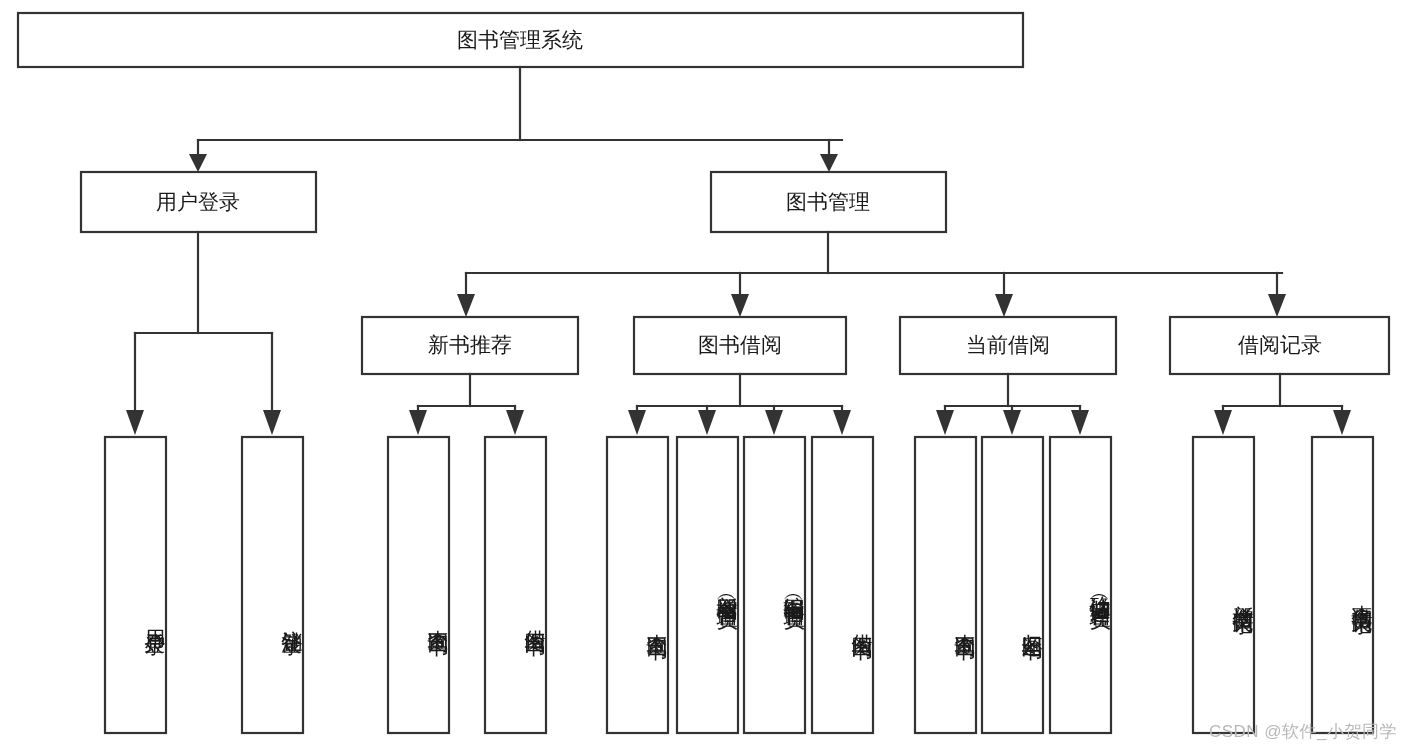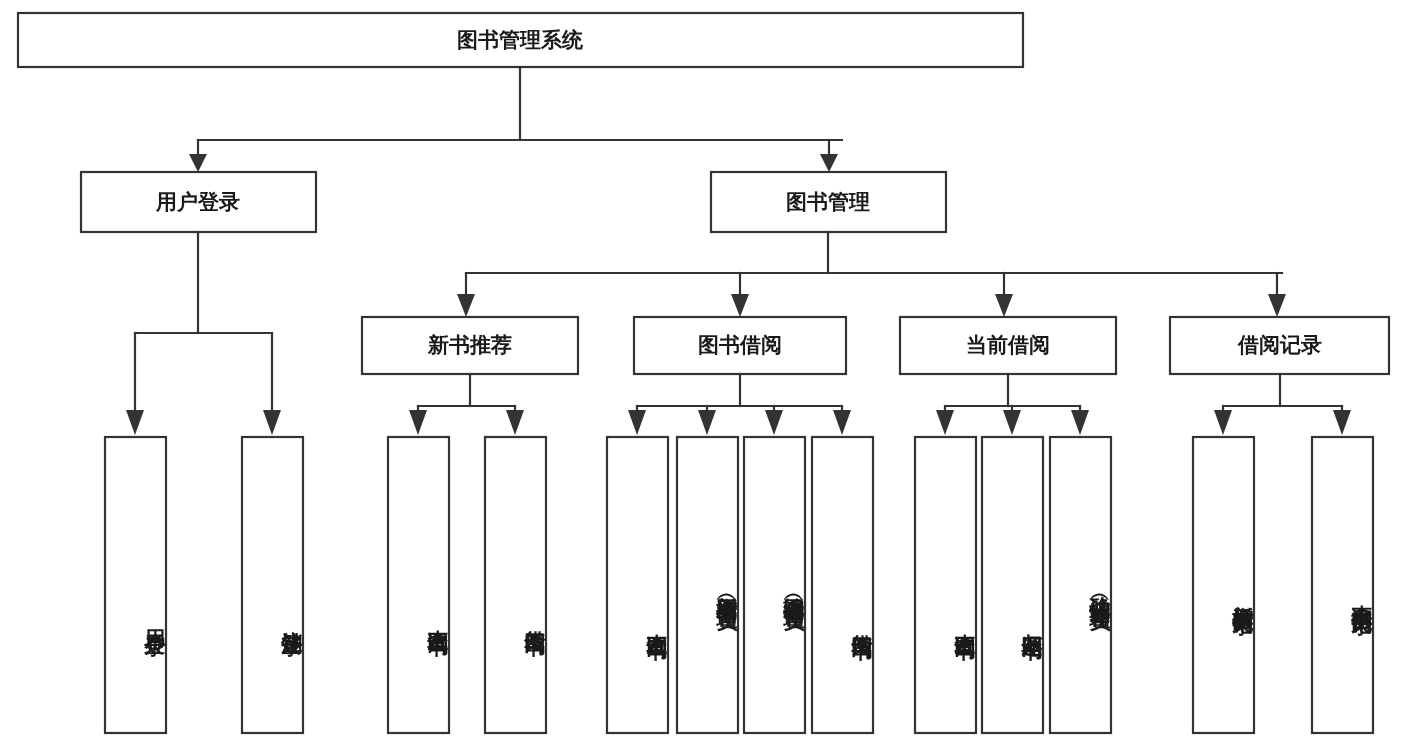--- a/index.html
+++ b/index.html
@@ -11,21 +11,20 @@
     width: 1405px;
     height: 747px;
     font-family: "Liberation Sans", "DejaVu Sans", sans-serif;
     overflow: hidden;
   }
   #diagram-root {
     position: relative;
     width: 1405px;
     height: 747px;
     background: #ffffff;
-    font-weight: bold;
   }
   svg#tree-canvas {
     position: absolute;
     left: 0;
     top: 0;
     width: 1405px;
     height: 747px;
     display: block;
   }
   .node-box {
@@ -223,14 +222,15 @@
   <div class="node-label-v" style="left:744px; top:443px; width:61px; height:290px;">编辑图书（管理员）</div>
   <div class="node-label-v" style="left:812px; top:508px; width:61px; height:225px;">借阅图书</div>
 
   <div class="node-label-v" style="left:915px; top:508px; width:61px; height:225px;">查询图书</div>
   <div class="node-label-v" style="left:982px; top:508px; width:61px; height:225px;">归还图书</div>
   <div class="node-label-v" style="left:1050px; top:443px; width:61px; height:290px;">确认归还（管理员）</div>
 
   <div class="node-label-v" style="left:1193px; top:455px; width:61px; height:278px;">新增借阅记录</div>
   <div class="node-label-v" style="left:1312px; top:455px; width:61px; height:278px;">查询借阅记录</div>
 
+  <div class="watermark">CSDN @软件_小贺同学</div>
 
 </div>
 
 </body></html>

